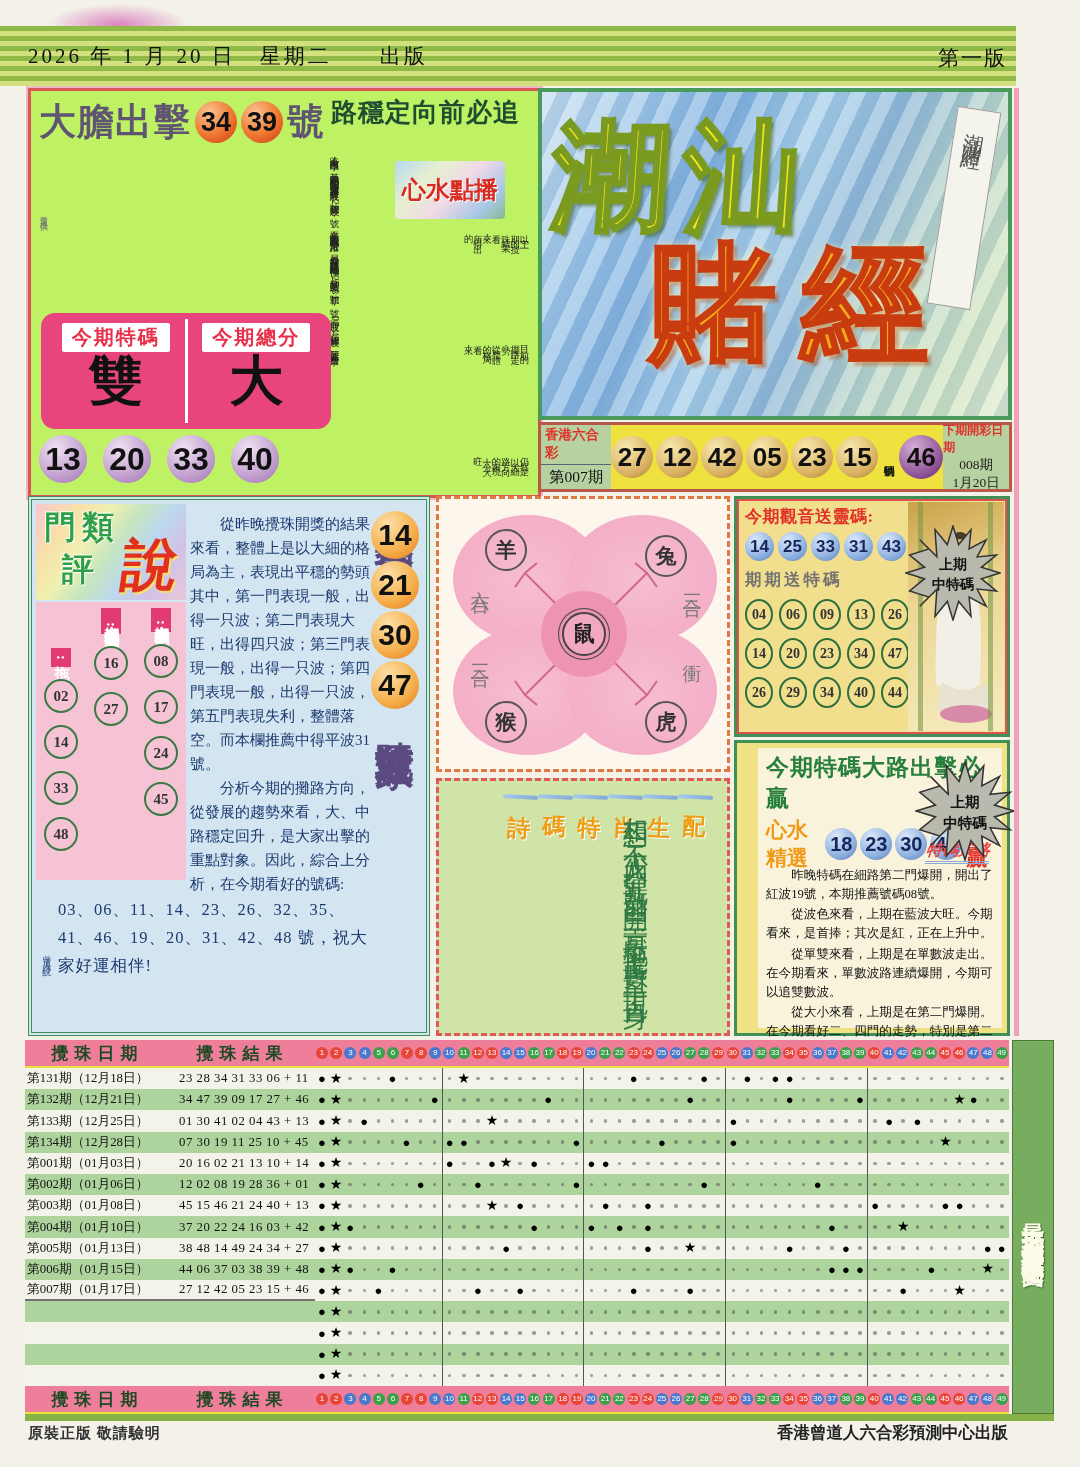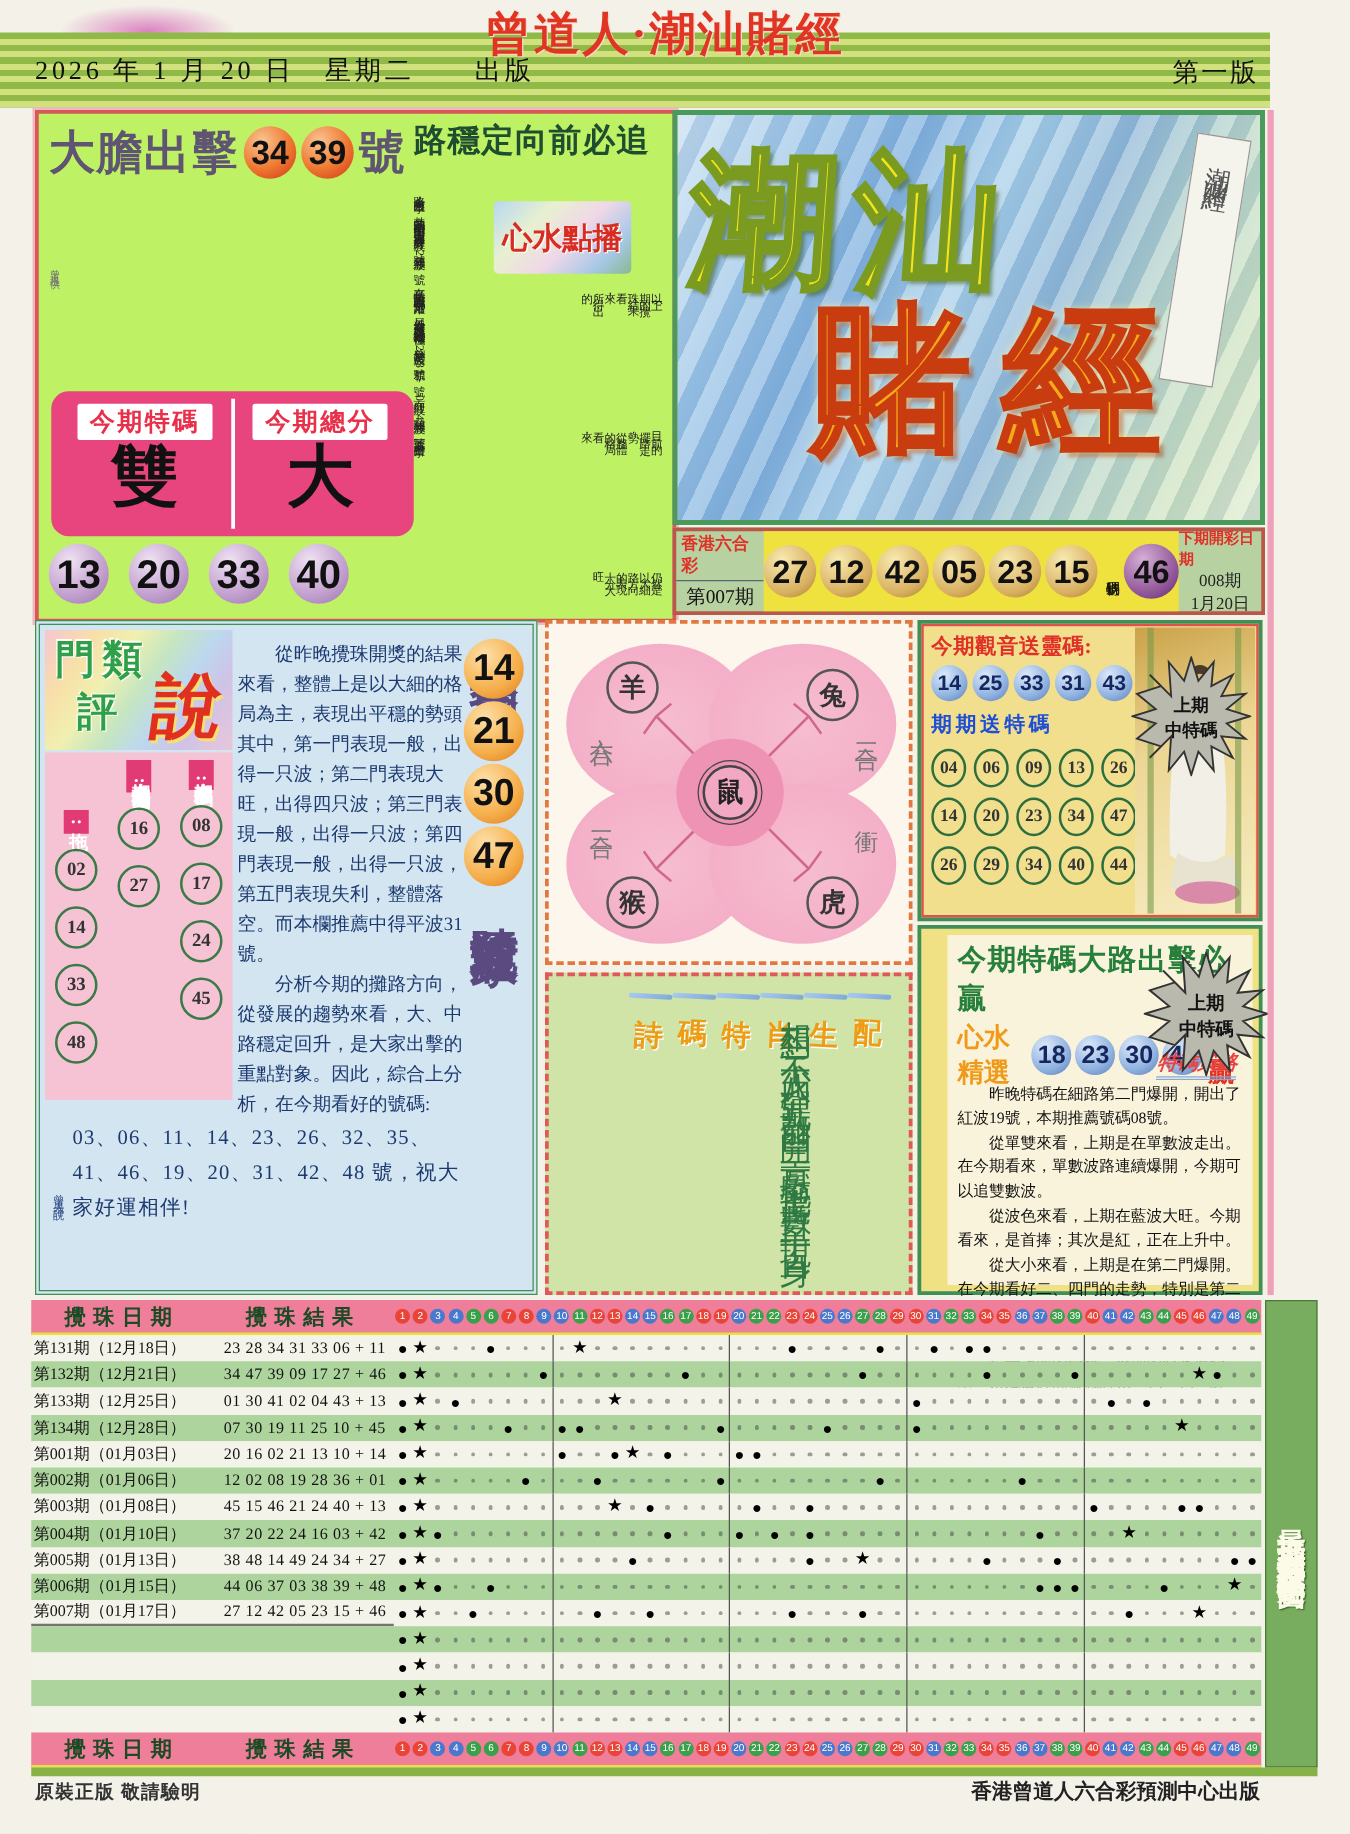--- a/index.html
+++ b/index.html
@@ -118,21 +118,21 @@
      background:linear-gradient(135deg,#a9cbec,#7fa8d8);border-radius:4px;text-shadow:1px 1px 0 #fff;transform:rotate(3deg);}
   #poemLines{position:absolute;right:68px;top:16px;height:226px;writing-mode:vertical-rl;display:flex;}
   #poemLines .pl{font-size:25px;color:#2f7a44;letter-spacing:7px;margin:0 11px;line-height:1;}
   
   #boxF{left:734px;top:496px;width:276px;height:241px;background:#f1df8d;border:3px solid #3f8f56;
      box-shadow:inset 0 0 0 2px #e05050;box-sizing:border-box;}
   #gy-left{position:absolute;left:8px;top:6px;width:164px;}
   #gy-title{font-size:17px;font-weight:bold;color:#e03028;letter-spacing:0.5px;}
   #gy-balls{display:flex;gap:4px;margin-top:4px;}
   #gy-balls .ball{width:29px;height:29px;font-size:17px;}
-  #gy-sub{font-size:16.5px;font-weight:bold;color:#1d4ed8;letter-spacing:3px;margin-top:8px;}
+  #gy-sub{font-size:16.5px;font-weight:bold;color:#737373;letter-spacing:3px;margin-top:8px;}
   .gy-row{display:flex;gap:6px;margin-top:8px;}
   .gy-row .pc-num{margin-top:0;width:27px;height:27px;font-size:14px;border-color:#2e6e3e;}
   #gy-art{position:absolute;right:3px;top:3px;width:96px;height:229px;
      background:linear-gradient(160deg,#caa248,#ecd694 40%,#f6ecc0);overflow:hidden;}
   #gy-art .bamboo{position:absolute;width:5px;height:100%;background:#7a9a4a;opacity:.6;}
   .starburst{position:absolute;}
   .starburst text{font-family:"Liberation Serif",serif;font-weight:bold;fill:#111;}
   
   #boxG{left:734px;top:740px;width:276px;height:296px;background:#f0e184;border:3px solid #3f8f56;box-sizing:border-box;}
   #sw-in{position:absolute;inset:5px;background:#faf3dc;padding:4px 8px;box-sizing:border-box;margin-left:16px;}
@@ -180,21 +180,20 @@
   #pink-edge{left:1014px;top:88px;width:5px;height:948px;background:#f0a0b8;}
 </style>
 </head>
 <body>
 
 <div id="page">
 
   <div class="abs scribble" style="left:48px;top:4px;width:140px;height:42px;"></div>
   <div class="abs scribble" style="left:56px;top:58px;width:70px;height:18px;"></div>
   <div class="abs" id="stripes"></div>
-  <div class="abs" id="masthead">曾道人·潮汕賭經</div>
   <div class="abs" id="dateline">2026 年 1 月 20 日　星期二　　出版</div>
   <div class="abs" id="edition">第一版</div>
 
   <div class="abs" id="boxA">
     <div class="abs" id="attack-head">
       <span class="t">大膽出擊</span>
       <span id="attack-balls" style="display:flex;gap:4px;">
           <span class="ball red-b" style="width: 42px; height: 42px; font-size: 27px;">34</span>
           <span class="ball red-b" style="width: 42px; height: 42px; font-size: 27px;">39</span>
         </span>
@@ -433,22 +432,22 @@
             <span class="ball blu-b" style="width: 32px; height: 32px; font-size: 20px;">18</span>
             <span class="ball blu-b" style="width: 32px; height: 32px; font-size: 20px;">23</span>
             <span class="ball blu-b" style="width: 32px; height: 32px; font-size: 20px;">30</span>
             <span class="ball blu-b" style="width: 32px; height: 32px; font-size: 20px;">47</span>
           </span>
         <span id="sw-win">必贏</span>
       </div>
       <div id="sw-strategy">特碼策略</div>
       <div id="sw-body">
           <p>昨晚特碼在細路第二門爆開，開出了紅波19號，本期推薦號碼08號。</p>
+          <p>從波色來看，上期在藍波大旺。今期看來，是首捧；其次是紅，正在上升中。</p>
           <p>從單雙來看，上期是在單數波走出。在今期看來，單數波路連續爆開，今期可以追雙數波。</p>
-          <p>從波色來看，上期在藍波大旺。今期看來，是首捧；其次是紅，正在上升中。</p>
           <p>從大小來看，上期是在第二門爆開。在今期看好二、四門的走勢，特別是第二門穩定向前，機會極大，必追，大致的範圍在24--47之間。</p>
           <p>綜合上面的分析，今期的心水推介中，本欄看好的號碼有10、23、29、42號，祝大家好運相伴。</p>
         </div>
     </div>
     <svg class="starburst" style="right:-8px;top:18px;" width="100" height="100" viewBox="0 0 96 96">
       <polygon points="95,48 76.4,53.7 91.4,66 72.1,64.1 81.2,81.2 64.1,72.1 66,91.4 53.7,76.4 48,95 42.3,76.4 30,91.4 31.9,64.1 14.8,81.2 23.9,72.1 4.6,66 19.6,53.7 1,48 19.6,42.3 4.6,30 23.9,23.9 14.8,14.8 31.9,31.9 30,4.6 42.3,19.6 48,1 53.7,19.6 66,4.6 64.1,23.9 81.2,14.8 72.1,31.9 91.4,30 76.4,42.3" fill="#b9b9ad" stroke="#333" stroke-width="1.5"></polygon>
       <text x="48" y="44" font-size="14" text-anchor="middle">上期</text>
       <text x="48" y="64" font-size="14" text-anchor="middle">中特碼</text>
     </svg>
   </div>

